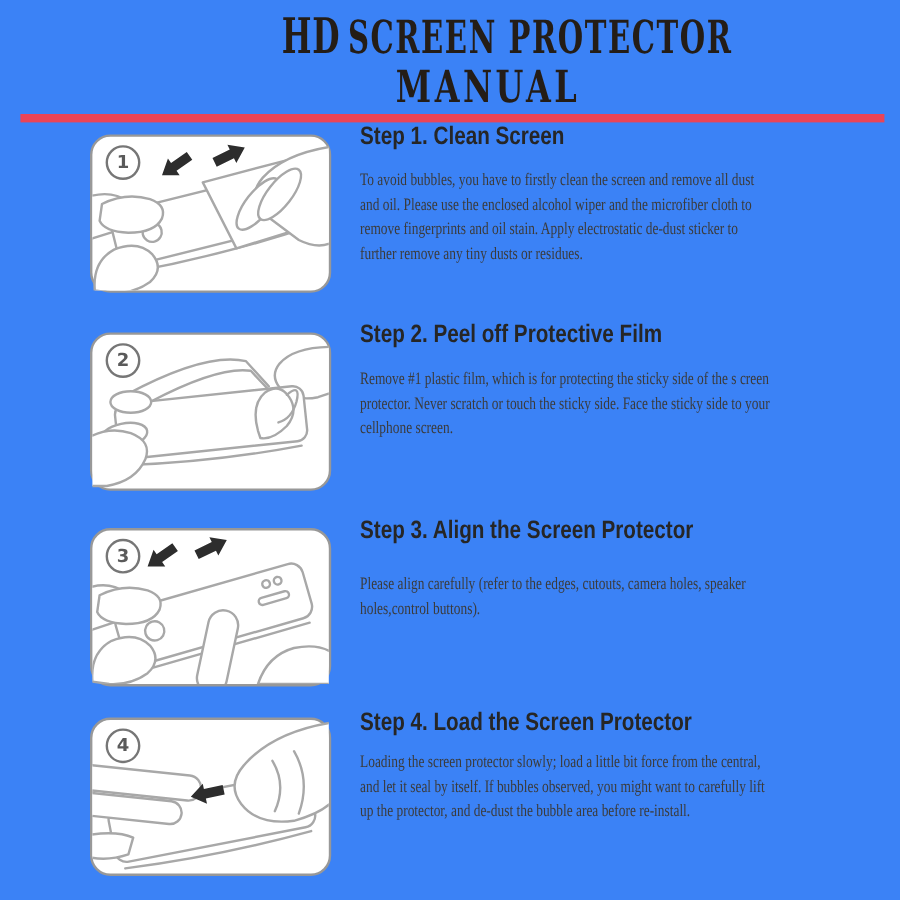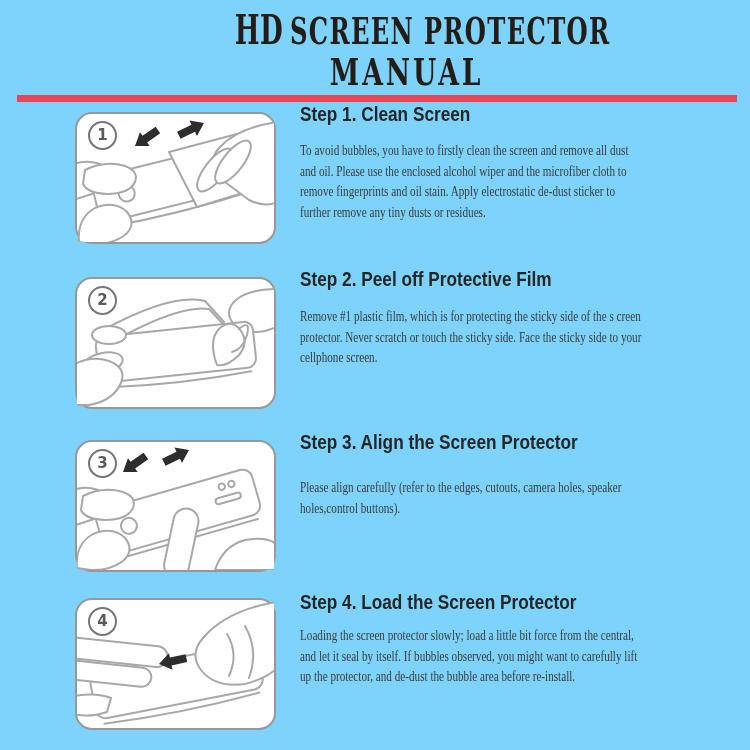--- a/index.html
+++ b/index.html
@@ -1,16 +1,16 @@
 <!DOCTYPE html>
 <html><head>
 <meta charset="utf-8">
 <style>
   html,body{margin:0;padding:0;background:#fff;}
-  #page{position:relative;width:750px;height:750px;background:#7dd3fc;overflow:hidden;
+  #page{position:relative;width:750px;height:750px;background:#3b82f6;overflow:hidden;
         font-family:"Liberation Sans",sans-serif;}
 
   
   .title-wrap{position:absolute;top:8px;left:0;width:750px;text-align:center;color:#241d17;}
   .title-l1{position:relative;left:48px;height:44px;line-height:44px;white-space:nowrap;}
   .title-l1 .inner{display:inline-block;transform:scaleX(0.64);transform-origin:50% 50%;
         font-family:"DejaVu Serif",serif;font-weight:bold;font-size:38px;letter-spacing:2px;}
   .title-l1 .hd{font-size:41px;letter-spacing:1px;margin-right:10px;}
   .title-l2{position:relative;left:32px;height:40px;line-height:40px;white-space:nowrap;}
   .title-l2 .inner{display:inline-block;transform:scaleX(0.72);transform-origin:50% 50%;

